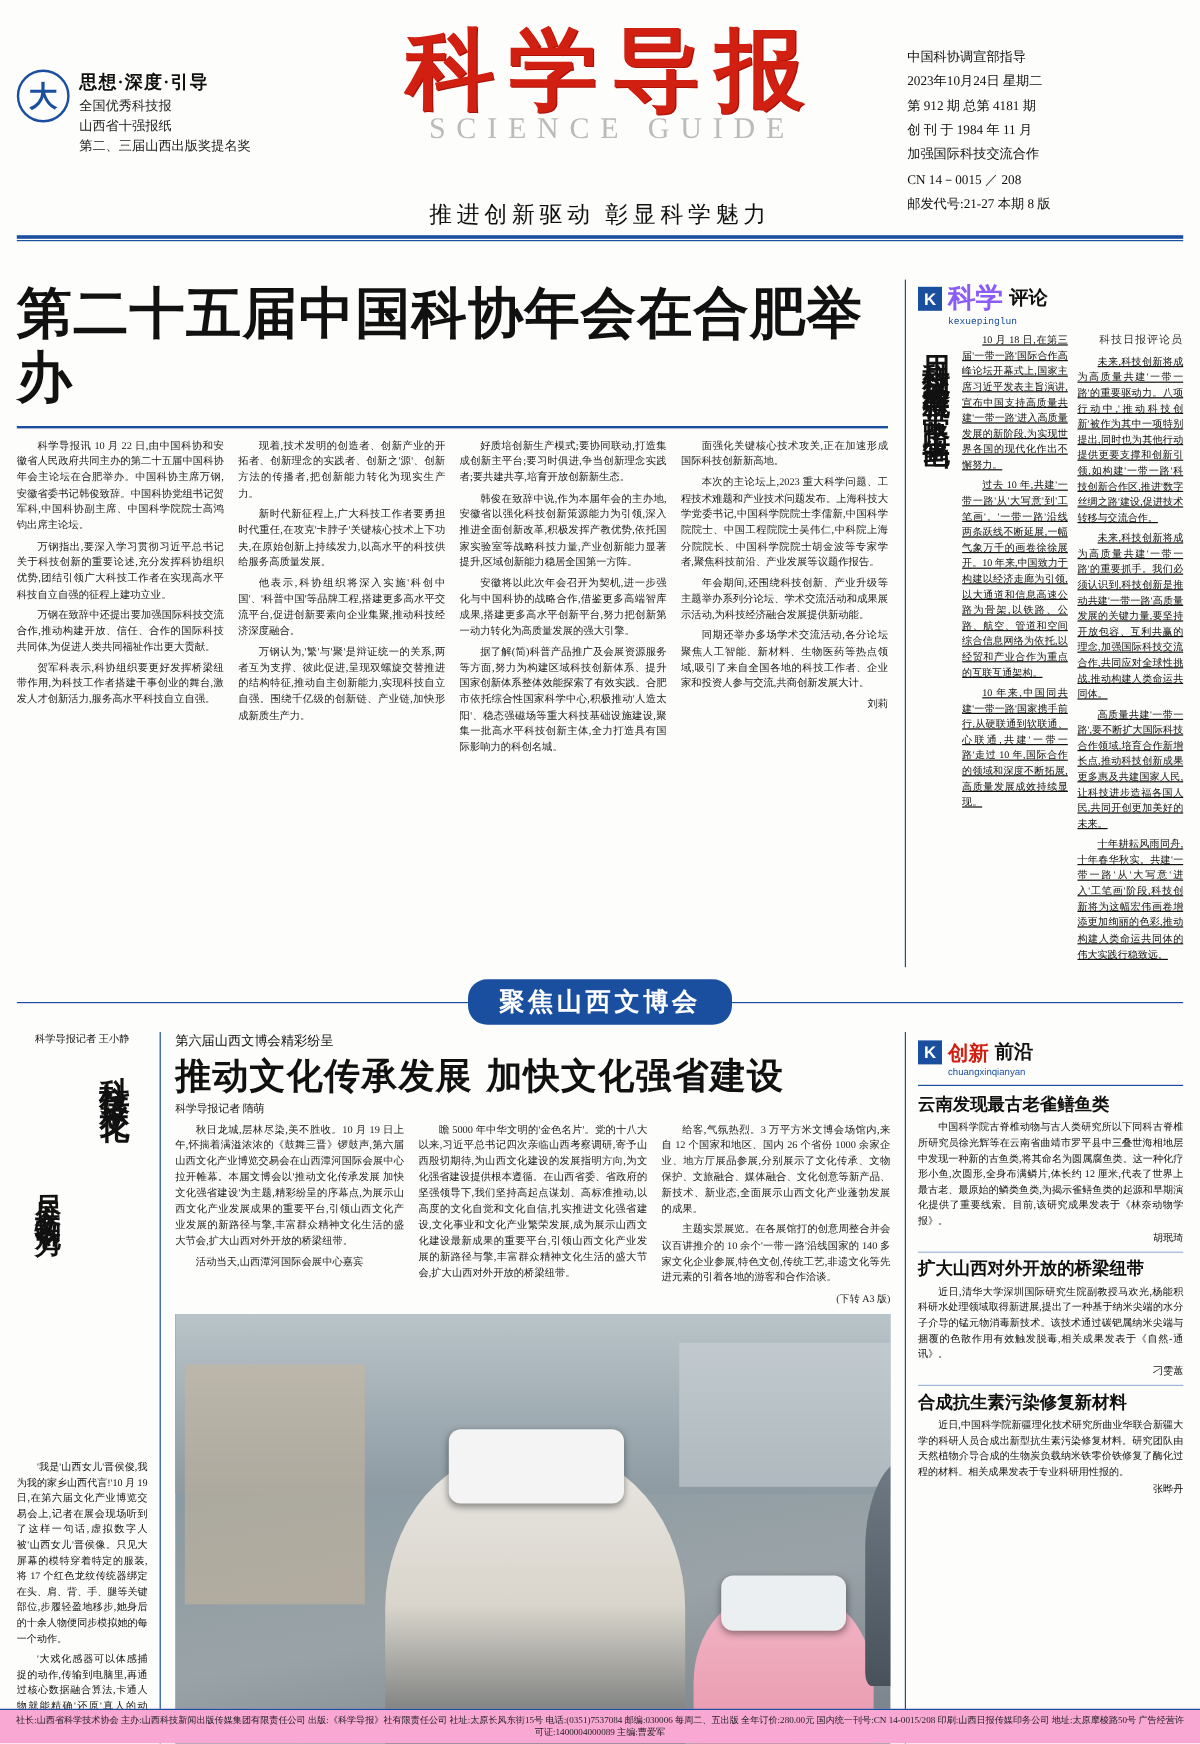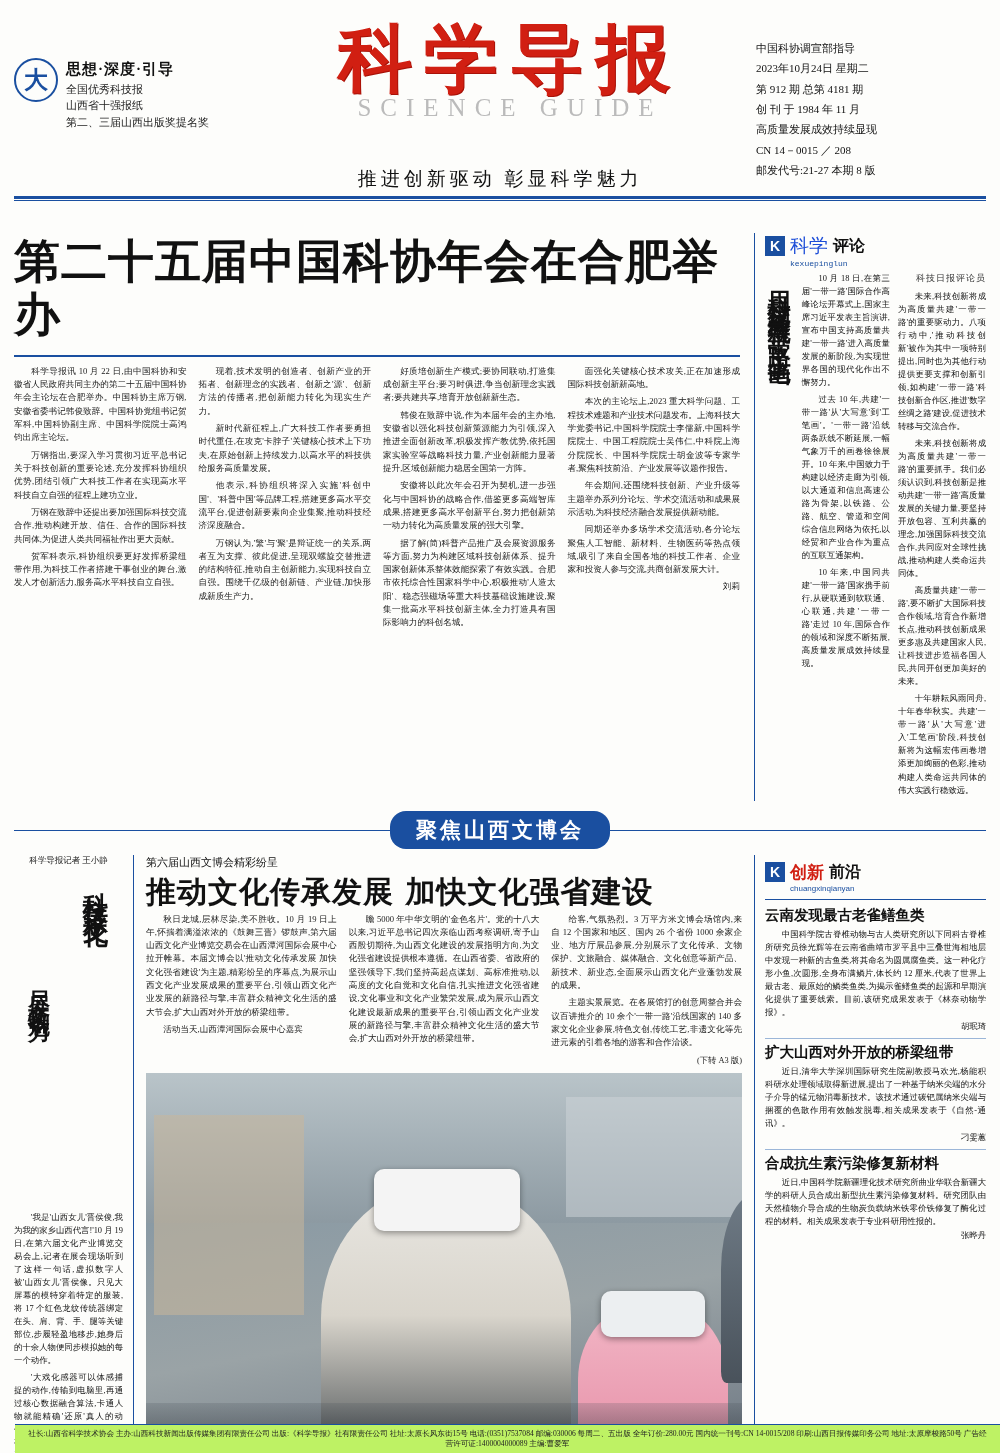--- a/index.html
+++ b/index.html
@@ -61,37 +61,37 @@
   .byline { text-align:right; font-size:8.6px; margin-top:3px; }
 
   
   .rail { width:232px; border-left:1px solid #1a4fa0; padding-left:10px; }
   .rail-head { display:flex; align-items:center; gap:5px; margin-bottom:4px; }
   .k-badge {
     width:20px; height:20px; background:#1a4fa0; color:#fff;
     font-size:14px; font-weight:bold; display:flex; align-items:center; justify-content:center;
     font-family:"Liberation Sans", sans-serif;
   }
-  .rail-head .t1 { color:#1d4ed8; font-size:19px; font-weight:normal; font-family:"DejaVu Serif", serif; }
+  .rail-head .t1 { color:#8b5cf6; font-size:23px; font-weight:bold; font-family:"DejaVu Serif", serif; }
   .rail-head .t2 { font-size:16px; font-weight:bold; }
   .rail-head .py { font-size:8px; color:#1a4fa0; font-family:Liberation Mono, monospace; }
   .rail-body { display:flex; gap:8px; }
   .vtitle {
     writing-mode:vertical-rl; text-orientation:upright;
     font-size:23px; font-weight:bold; letter-spacing:5px;
     font-family:"DejaVu Serif", serif; line-height:1.25;
     height:520px;
   }
   .vsub {
     writing-mode:vertical-rl; text-orientation:upright;
     font-size:9px; color:#333; letter-spacing:1px; height:120px;
   }
   .rail-cols { display:flex; gap:8px; flex:1; }
   .rail-col { flex:1; font-size:8.4px; line-height:1.55; text-align:justify; }
-  .rail-col p { margin:0 0 4px; text-indent:2em; }
+  .rail-col p { margin:0 0 4px; text-indent:2em;text-decoration:underline; }
 
   
   .focus-wrap { text-align:center; margin:10px 0 6px; position:relative; }
   .focus-line { border-top:1px solid #1a4fa0; position:absolute; left:0; right:0; top:50%; }
   .focus-pill {
     display:inline-block; position:relative; background:#1a4fa0; color:#fff;
     font-size:21px; font-weight:bold; padding:5px 26px; border-radius:16px;
     letter-spacing:3px; font-family:"DejaVu Serif", serif;
   }
 
@@ -125,23 +125,23 @@
   .ph-vr { position:absolute; background:#f2f2f2; border-radius:10px; box-shadow:0 2px 6px rgba(0,0,0,.4); }
 
   
   .sec-head { display:flex; align-items:center; gap:5px; margin:6px 0 4px; }
   .mini-art { margin-bottom:6px; }
   .mini-art h4 { font-size:14.5px; margin:4px 0 3px; font-weight:bold; font-family:"DejaVu Serif", serif; }
   .mini-art p { font-size:8.4px; line-height:1.55; text-align:justify; margin:0 0 2px; text-indent:2em; }
   .mini-art .sign { text-align:right; font-size:8.4px; }
 
   .footer {
-    position:absolute; left:15px; right:0; bottom:0;
+    position:absolute; left:0; right:0; bottom:0;
     border-top:1px solid #1a4fa0; font-size:7.6px; text-align:center;
-    padding:4px 10px; color:#222; background:#bef264;font-family:Liberation Serif, serif;
+    padding:4px 10px; color:#222; background:#f9a8d4;font-family:Liberation Serif, serif;
   }
 </style>
 </head>
 <body>
 
 <div class="page">
 
   <div class="masthead">
     <div class="mh-left">
       <div class="logo-circle">大</div>
@@ -154,21 +154,21 @@
     </div>
     <div class="mh-center">
       <div class="cn-title">科学导报</div>
       <div class="en-title">SCIENCE GUIDE</div>
     </div>
     <div class="mh-right">
       <div>中国科协调宣部指导</div>
       <div>2023年10月24日 星期二</div>
       <div>第 912 期 总第 4181 期</div>
       <div>创 刊 于 1984 年 11 月</div>
-      <div>高质量发展成效持续显现</div>
+      <div>加强国际科技交流合作</div>
       <div>CN 14－0015 ／ 208</div>
       <div>邮发代号:21-27   本期 8 版</div>
     </div>
   </div>
 
   <div class="slogan">推进创新驱动  彰显科学魅力</div>
   <div class="rule-thick"></div>
   <div class="rule-thin"></div>
 
   <div class="headline-row">
@@ -252,20 +252,21 @@
       <div class="mid-body">
         <p>'我是'山西女儿'晋侯俊,我为我的家乡山西代言!'10 月 19 日,在第六届文化产业博览交易会上,记者在展会现场听到了这样一句话,虚拟数字人被'山西女儿'晋侯像。只见大屏幕的模特穿着特定的服装,将 17 个红色龙纹传统器绑定在头、肩、背、手、腿等关键部位,步履轻盈地移步,她身后的十余人物便同步模拟她的每一个动作。</p>
         <p>'大戏化感器可以体感捕捉的动作,传输到电脑里,再通过核心数据融合算法,卡通人物就能精确'还原'真人的动作。'山西丽逐数字科技股份有限公司刘翔璇解释,这个卡通人物就是眼下山西文旅的虚拟形象代言人晋侯像。通过虚拟人的诞生,游客们可以近距离、沉浸式和代入感地体验到山西的独特魅力与人文交往的独特魅力。</p>
 
       </div>
     </div>
 
     <div class="mid-center">
       <div class="mid-kicker">第六届山西文博会精彩纷呈</div>
       <div class="mid-headline">推动文化传承发展  加快文化强省建设</div>
+      <div style="font-size:9px;margin-bottom:4px;">科学导报记者 隋萌</div>
       <div class="cols">
         <div class="col">
           <p>秋日龙城,层林尽染,美不胜收。10 月 19 日上午,怀揣着满溢浓浓的《鼓舞三晋》锣鼓声,第六届山西文化产业博览交易会在山西潭河国际会展中心拉开帷幕。本届文博会以'推动文化传承发展 加快文化强省建设'为主题,精彩纷呈的序幕点,为展示山西文化产业发展成果的重要平台,引领山西文化产业发展的新路径与擎,丰富群众精神文化生活的盛大节会,扩大山西对外开放的桥梁纽带。</p>
           <p>活动当天,山西潭河国际会展中心嘉宾</p>
         </div>
         <div class="col">
           <p>瞻 5000 年中华文明的'金色名片'。党的十八大以来,习近平总书记四次亲临山西考察调研,寄予山西殷切期待,为山西文化建设的发展指明方向,为文化强省建设提供根本遵循。在山西省委、省政府的坚强领导下,我们坚持高起点谋划、高标准推动,以高度的文化自觉和文化自信,扎实推进文化强省建设,文化事业和文化产业繁荣发展,成为展示山西文化建设最新成果的重要平台,引领山西文化产业发展的新路径与擎,丰富群众精神文化生活的盛大节会,扩大山西对外开放的桥梁纽带。</p>
         </div>
         <div class="col">
           <p>给客,气氛热烈。3 万平方米文博会场馆内,来自 12 个国家和地区、国内 26 个省份 1000 余家企业、地方厅展品参展,分别展示了文化传承、文物保护、文旅融合、媒体融合、文化创意等新产品、新技术、新业态,全面展示山西文化产业蓬勃发展的成果。</p>

